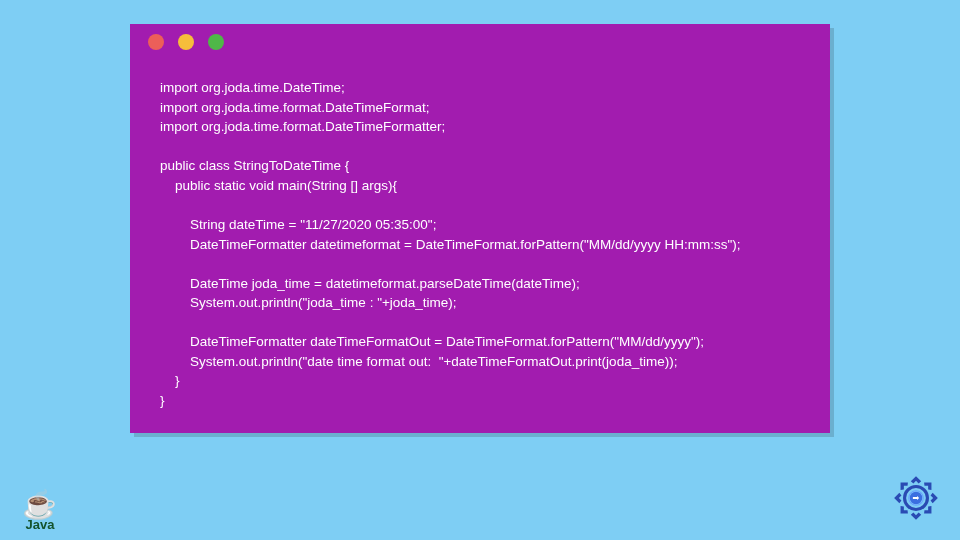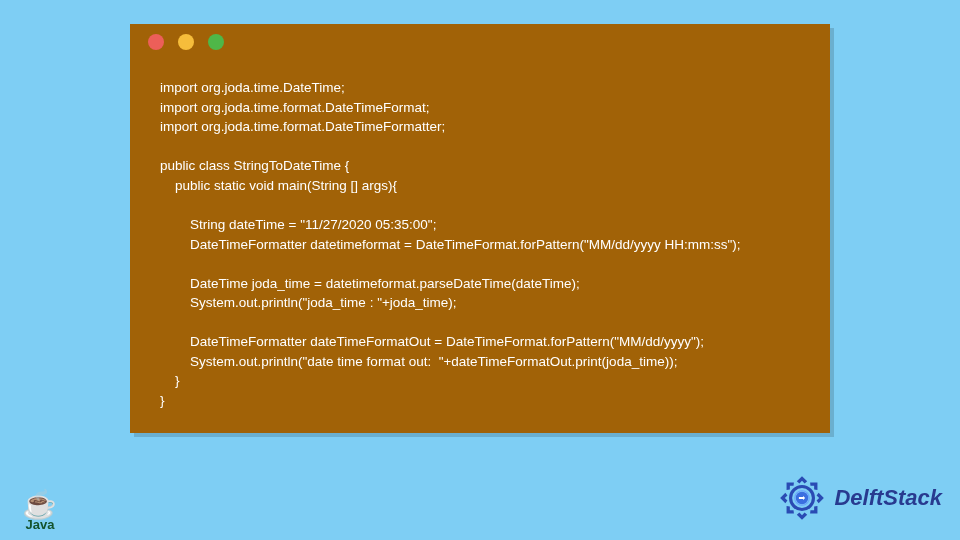--- a/index.html
+++ b/index.html
@@ -9,21 +9,21 @@
     background: #7ecef4;
     font-family: Arial, Helvetica, sans-serif;
     position: relative;
     overflow: hidden;
   }
   .code-window {
     position: absolute;
     top: 24px;
     left: 130px;
     width: 700px;
-    background: #a16207;
+    background: #a21caf;
     box-shadow: 4px 4px 0 rgba(0,0,0,0.15);
   }
   .titlebar {
     height: 36px;
     display: flex;
     align-items: center;
     padding-left: 18px;
     gap: 14px;
   }
   .dot {
@@ -123,14 +123,13 @@
         <path d="M0,-42 L10,-32 L5,-28 L0,-33 L-5,-28 L-10,-32 Z" fill="#2a4bb3" transform="rotate(135)"></path>
         <path d="M0,-42 L10,-32 L5,-28 L0,-33 L-5,-28 L-10,-32 Z" fill="#2a4bb3" transform="rotate(180)"></path>
         <path d="M0,-42 L10,-32 L5,-28 L0,-33 L-5,-28 L-10,-32 Z" fill="#2a4bb3" transform="rotate(225)"></path>
         <path d="M0,-42 L10,-32 L5,-28 L0,-33 L-5,-28 L-10,-32 Z" fill="#2a4bb3" transform="rotate(270)"></path>
         <path d="M0,-42 L10,-32 L5,-28 L0,-33 L-5,-28 L-10,-32 Z" fill="#2a4bb3" transform="rotate(315)"></path>
       </g>
       <circle r="22" fill="none" stroke="#2a4bb3" stroke-width="6"></circle>
       <circle r="14" fill="none" stroke="#6aa0ff" stroke-width="2"></circle>
     </g>
   </svg>
-  <span class="brand">DelftStack</span>
 </div>
 
 </body></html>

